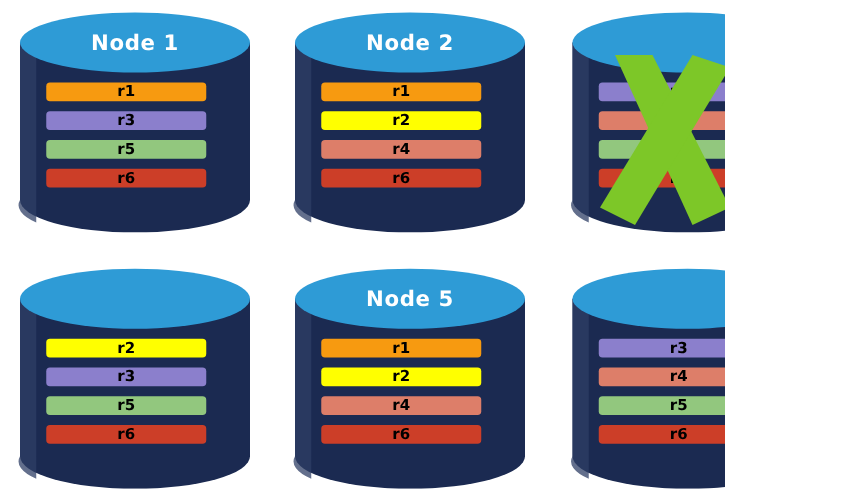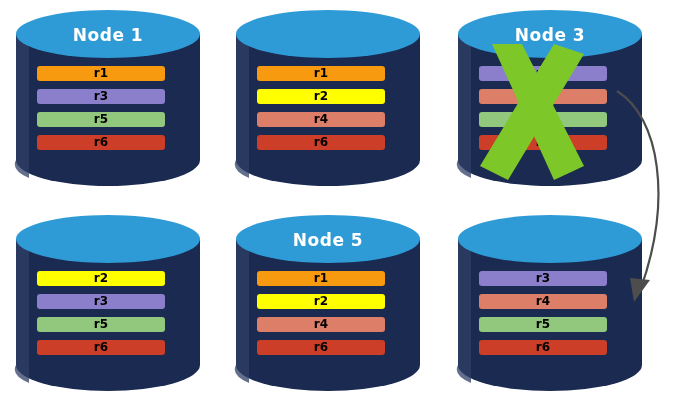--- a/index.html
+++ b/index.html
@@ -6,21 +6,21 @@
   html, body {
     margin: 0;
     padding: 0;
     background: #ffffff;
   }
   body {
     font-family: "Liberation Sans", sans-serif;
   }
   #canvas {
     position: relative;
-    width: 676px;
+    width: 580px;
     height: 402px;
     background: #ffffff;
     overflow: hidden;
   }
   .node {
     position: absolute;
     width: 190px;
     height: 178px;
   }
   .node .cyl-svg {
@@ -99,34 +99,34 @@
           <div class="bar" style="background: rgb(146, 199, 126);">r5</div>
           <div class="bar" style="background: rgb(204, 62, 40);">r6</div>
         </div>
       </div>
       <div class="node" style="left: 233px; top: 8px;">
         <svg class="cyl-svg" viewBox="0 0 190 178">
           <path d="M 3 26 L 3 152 A 92 26 0 0 0 187 152 L 187 26 Z" fill="#1b2a51"></path>
           <path d="M 3 26 L 3 152 A 92 26 0 0 0 16 170 L 16 30 Z" fill="#2f3f66" opacity="0.75"></path>
           <ellipse cx="95" cy="26" rx="92" ry="24" fill="#2e9bd6"></ellipse>
         </svg>
+        <div class="node-title" style="color: rgb(255, 255, 255);">Node  2</div>
         <div class="bars">
           <div class="bar" style="background: rgb(247, 154, 16);">r1</div>
           <div class="bar" style="background: rgb(255, 255, 0);">r2</div>
           <div class="bar" style="background: rgb(221, 126, 105);">r4</div>
           <div class="bar" style="background: rgb(204, 62, 40);">r6</div>
         </div>
       </div>
       <div class="node" style="left: 455px; top: 8px;">
         <svg class="cyl-svg" viewBox="0 0 190 178">
           <path d="M 3 26 L 3 152 A 92 26 0 0 0 187 152 L 187 26 Z" fill="#1b2a51"></path>
           <path d="M 3 26 L 3 152 A 92 26 0 0 0 16 170 L 16 30 Z" fill="#2f3f66" opacity="0.75"></path>
           <ellipse cx="95" cy="26" rx="92" ry="24" fill="#2e9bd6"></ellipse>
         </svg>
-        <div class="node-title" style="color: rgb(255, 255, 255);">Node  3</div>
         <div class="bars">
           <div class="bar" style="background: rgb(139, 127, 204);">r3</div>
           <div class="bar" style="background: rgb(221, 126, 105);">r4</div>
           <div class="bar" style="background: rgb(146, 199, 126);">r5</div>
           <div class="bar" style="background: rgb(204, 62, 40);">r6</div>
         </div>
       </div>
       <div class="node" style="left: 13px; top: 213px;">
         <svg class="cyl-svg" viewBox="0 0 190 178">
           <path d="M 3 26 L 3 152 A 92 26 0 0 0 187 152 L 187 26 Z" fill="#1b2a51"></path>

